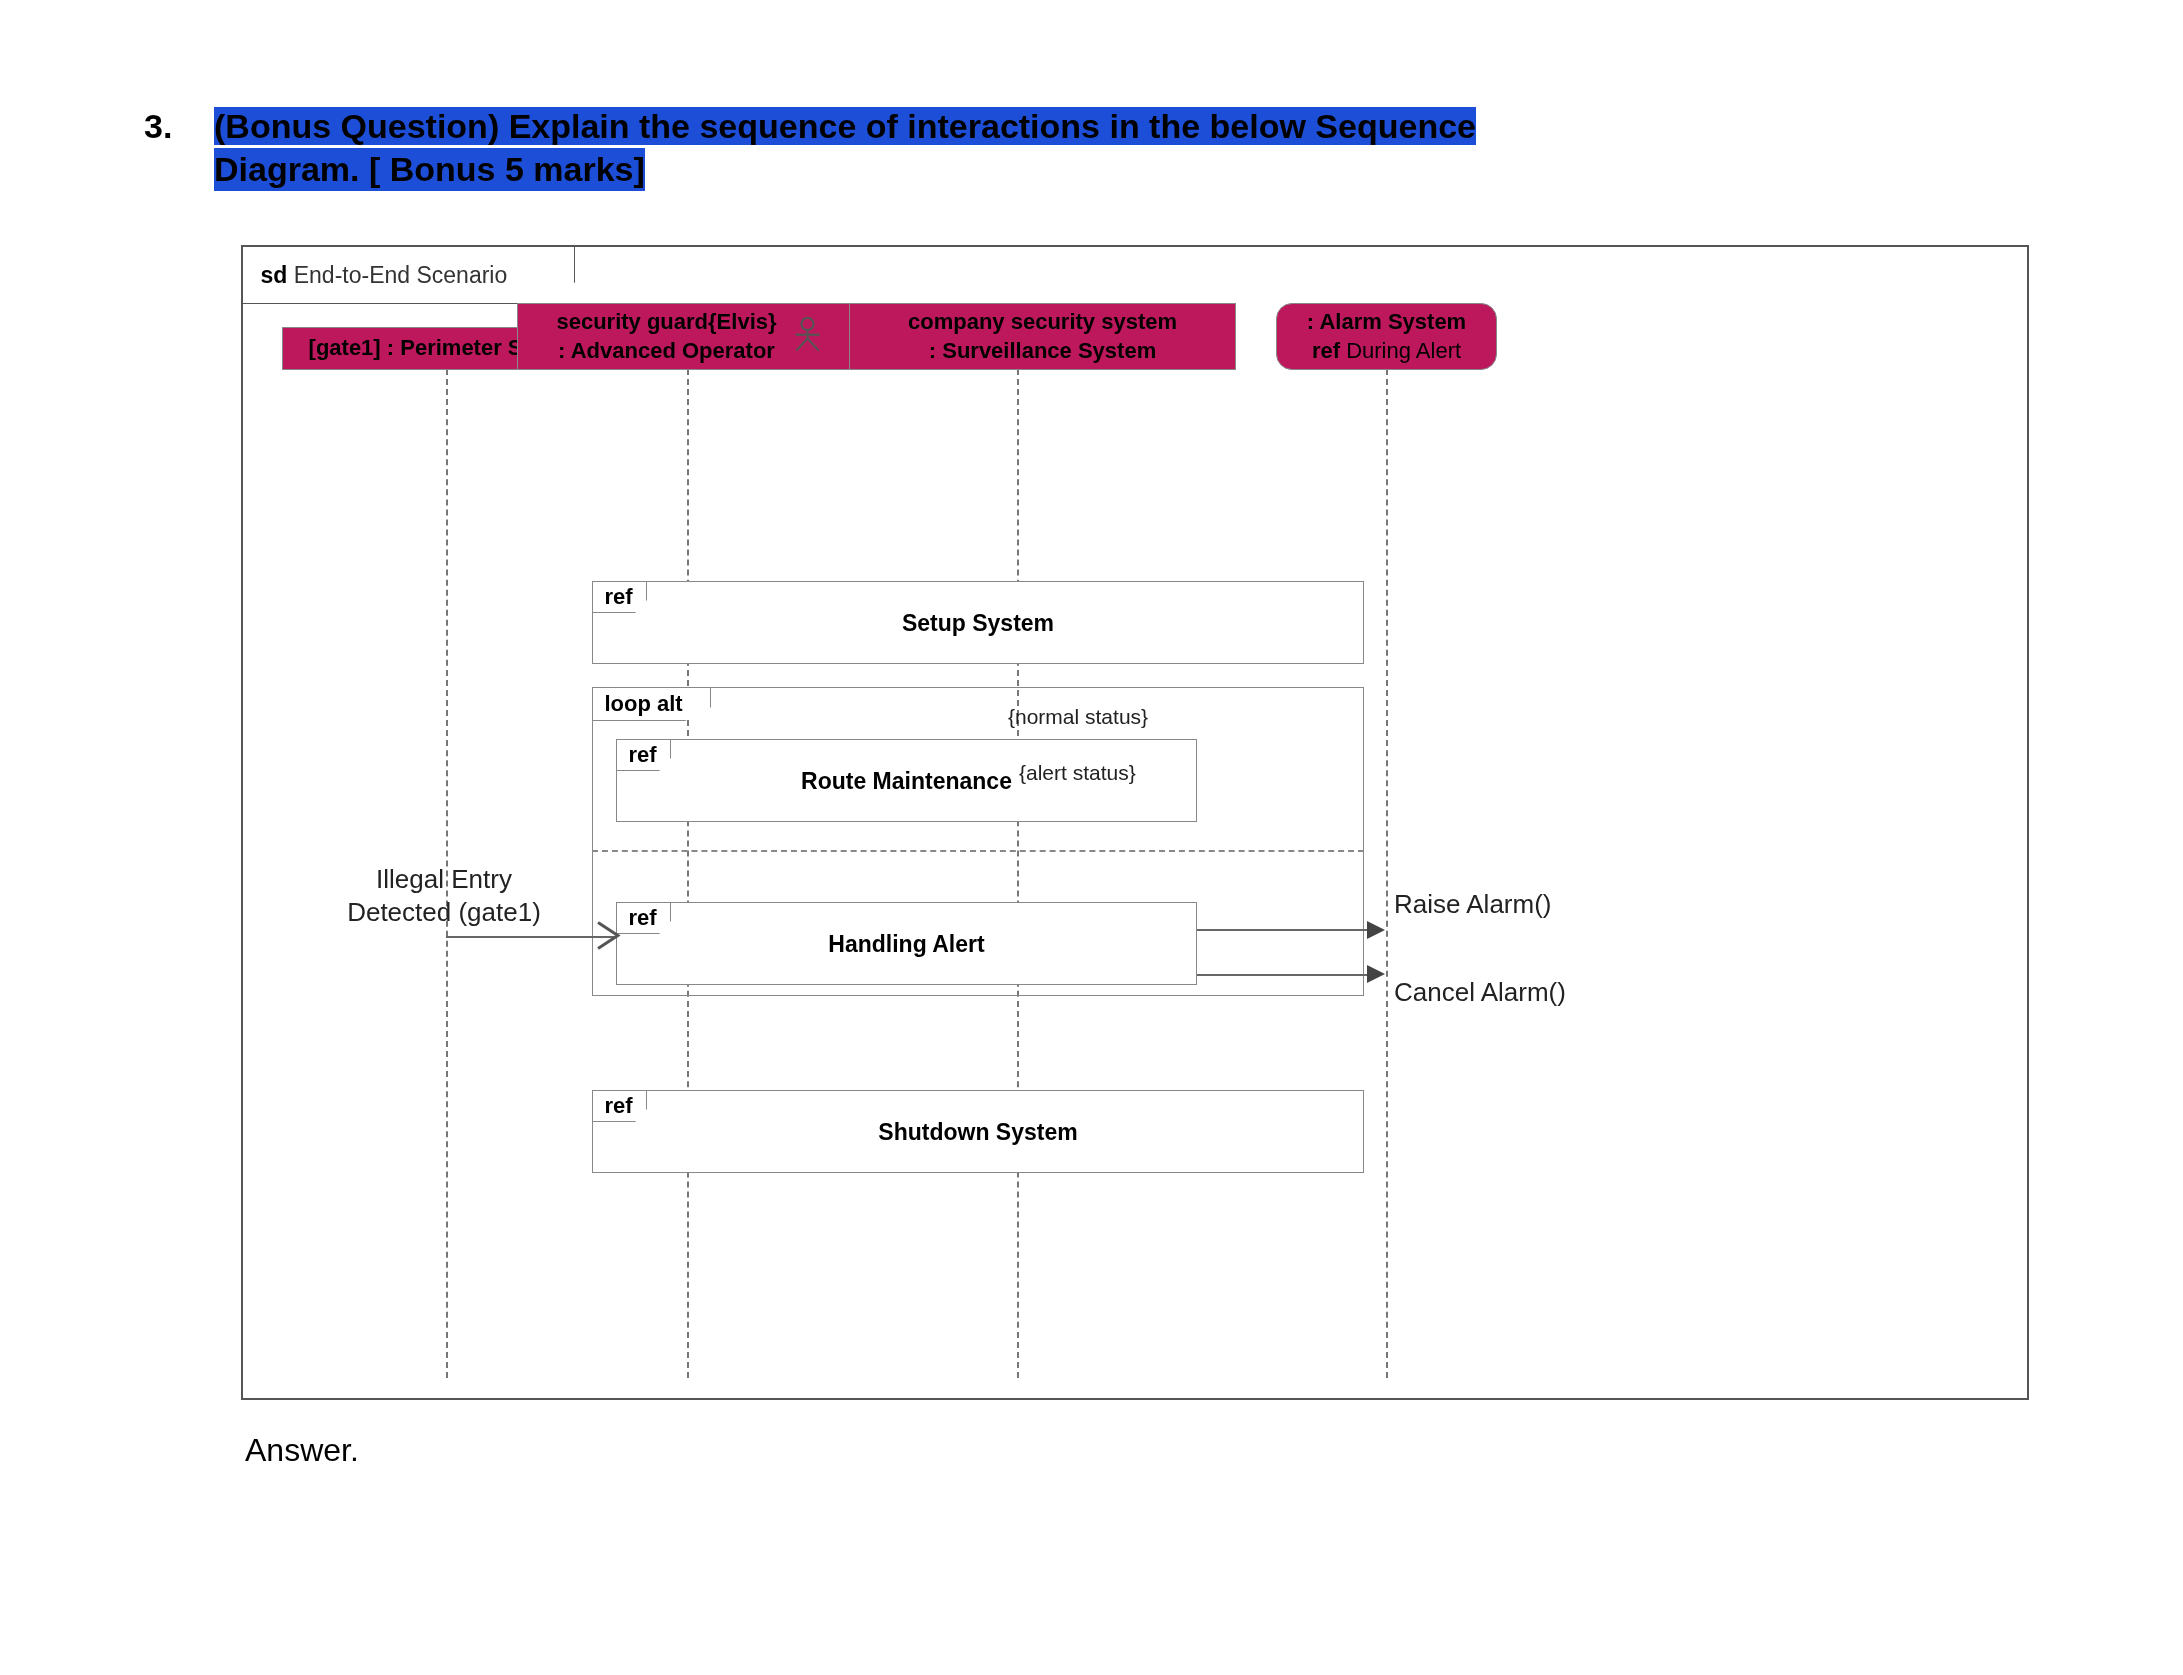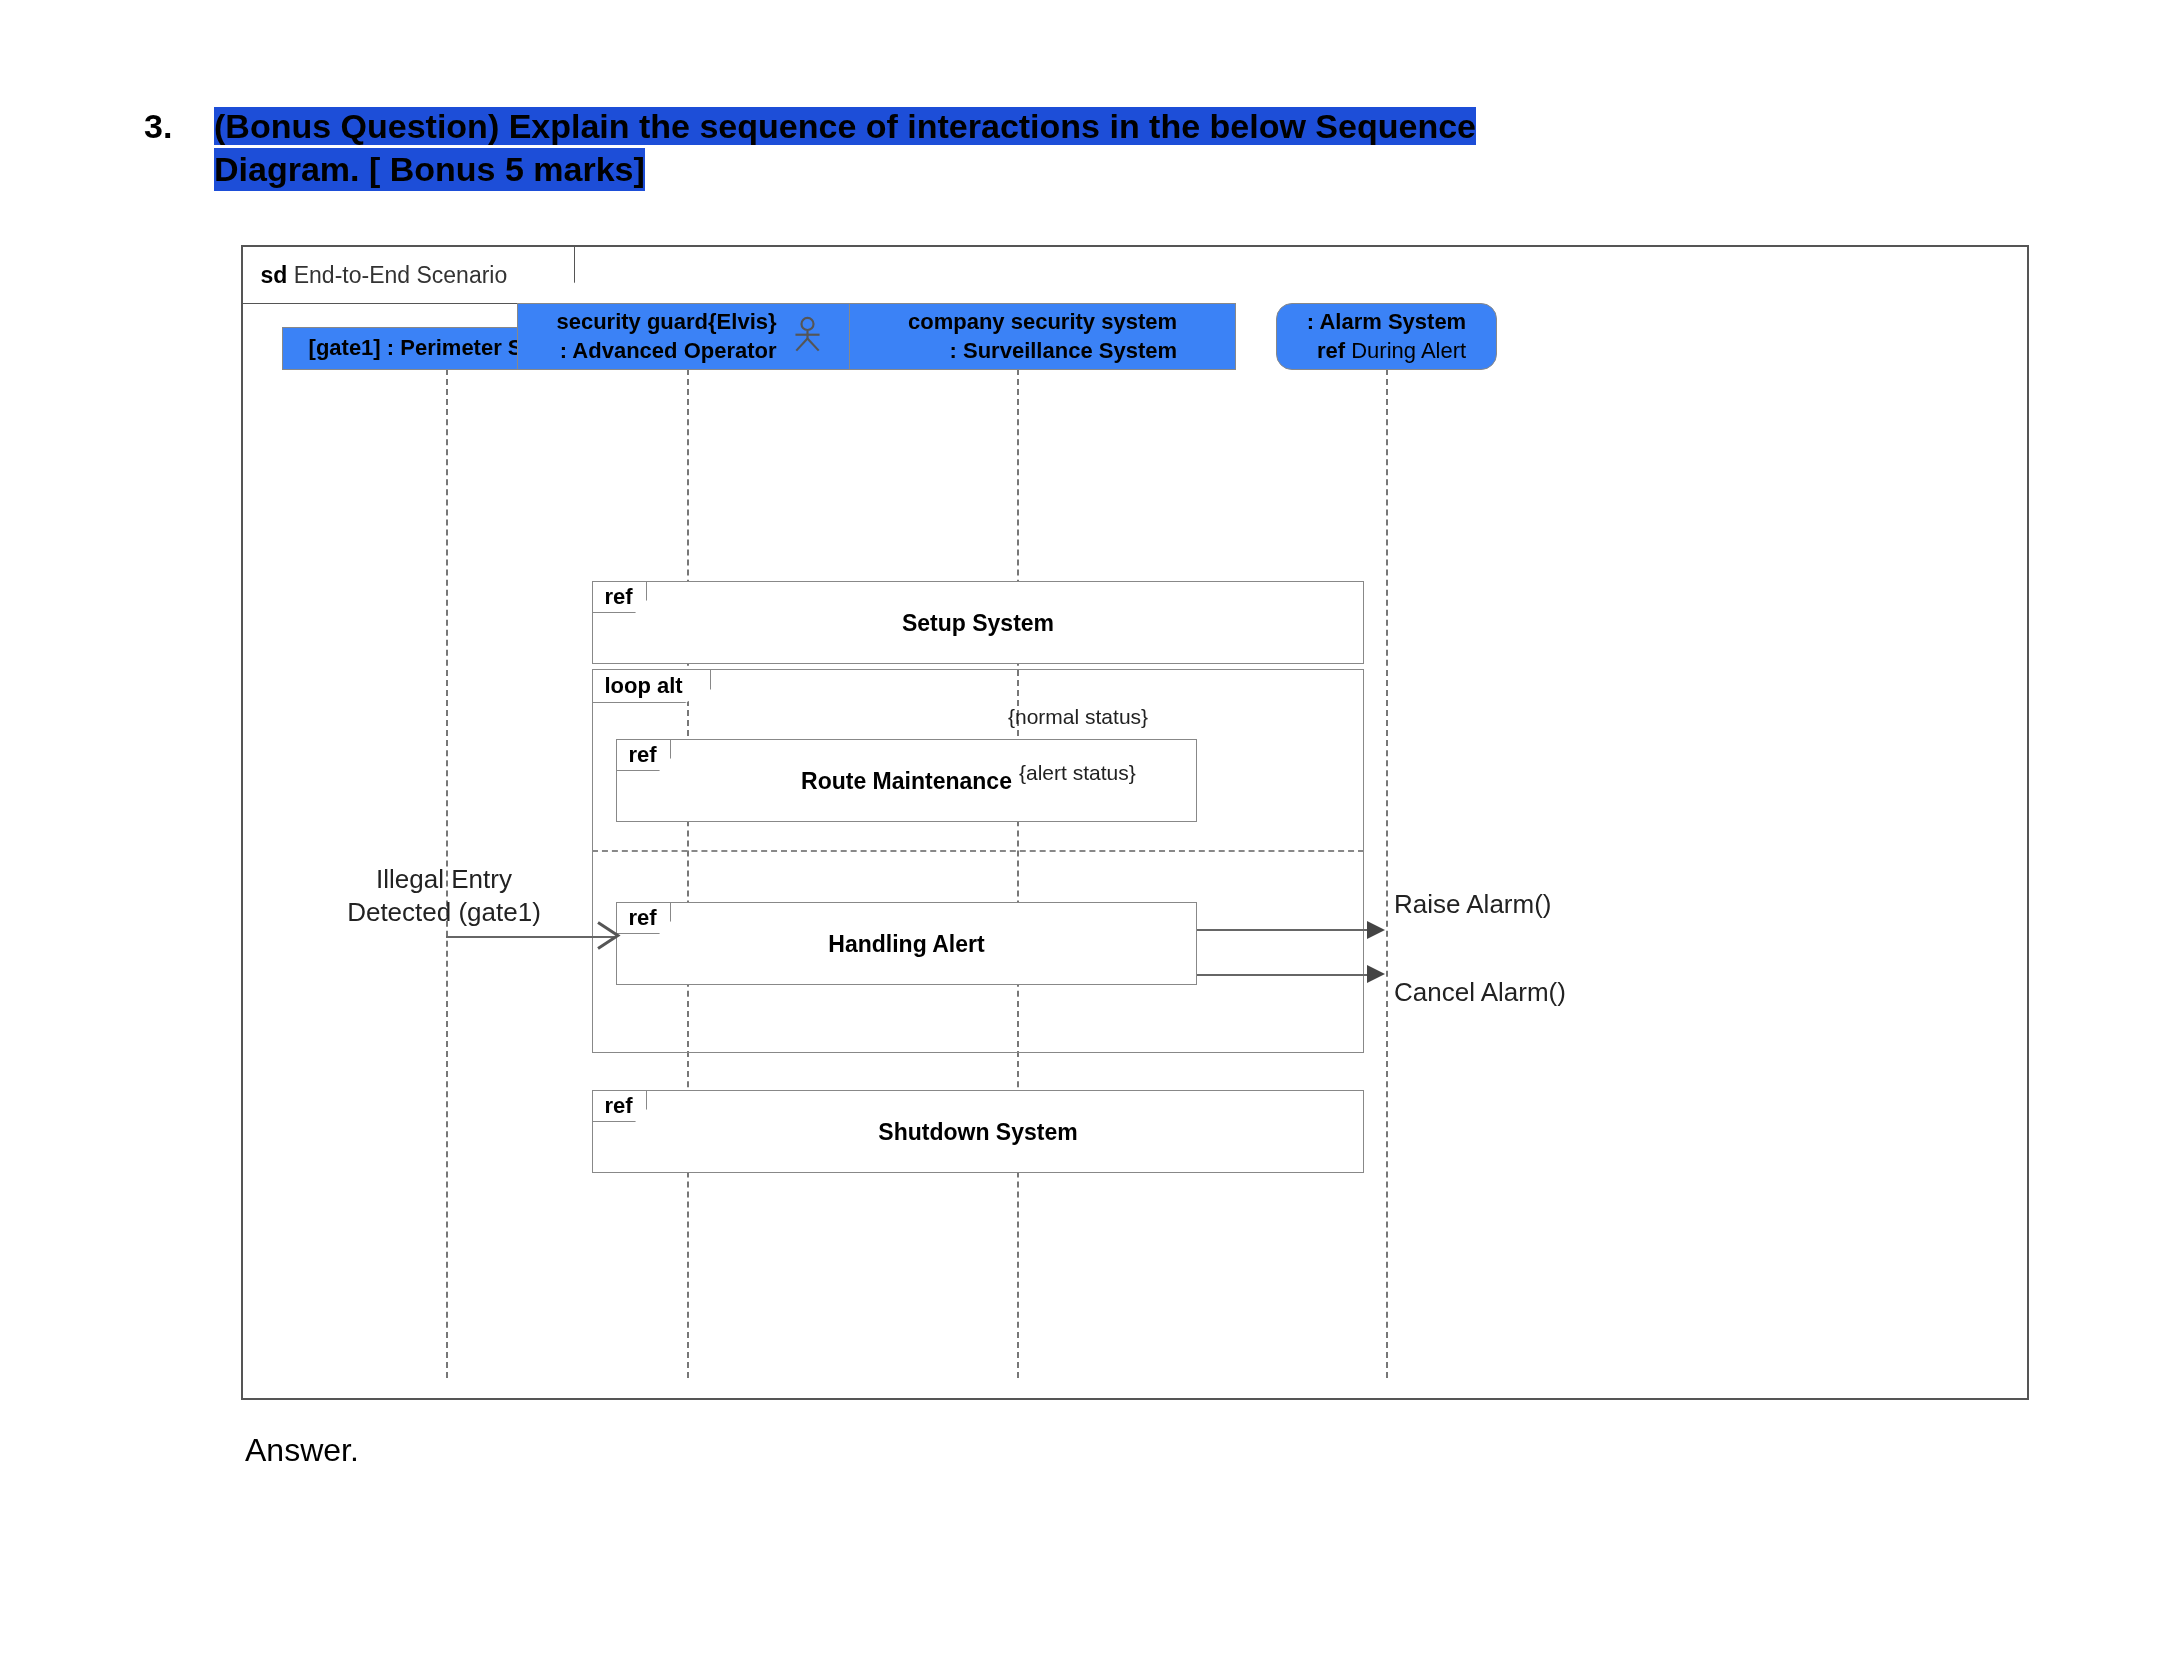--- a/index.html
+++ b/index.html
@@ -45,23 +45,23 @@
 
   
   .lifeline{
     position:absolute;width:0;
     border-left:2.2px dashed #777777;
   }
 
   
   .participant{
     position:absolute;box-sizing:border-box;
-    border:1.7px solid #888888;background:#3b82f6;
+    border:1.7px solid #888888;background:#be185d;
     display:flex;align-items:center;justify-content:center;
-    text-align:right;
+    text-align:center;
   }
   .p-label{
     font-size:22px;font-weight:bold;color:#000;line-height:1.28;
     white-space:nowrap;
   }
   .p-sub-normal{font-weight:normal;}
   .p-with-actor{display:flex;align-items:center;justify-content:center;gap:15px;width:100%;}
   .actor-icon{flex:0 0 auto;}
 
   
@@ -179,21 +179,21 @@
     </div>
   </div>
 
   <div class="frag ref-box" style="left:349px; top:334px; width:772px; height:83px;">
     <div class="frag-label" style="width:54px;height:31px;">
       <span>ref</span>
     </div>
     <div class="frag-title" style="top:28px;">Setup System</div>
   </div>
 
-  <div class="frag" style="left:349px; top:422px; width:772px; height:384px;">
+  <div class="frag" style="left:349px; top:440px; width:772px; height:309px;">
     <div class="frag-label" style="width:118px;height:33px;">
       <span>loop alt</span>
     </div>
   </div>
 
   <div class="guard" style="left:765px; top:458px;">{normal status}</div>
 
   <div class="frag ref-box" style="left:373px; top:492px; width:581px; height:83px;">
     <div class="frag-label" style="width:54px;height:31px;">
       <span>ref</span>

